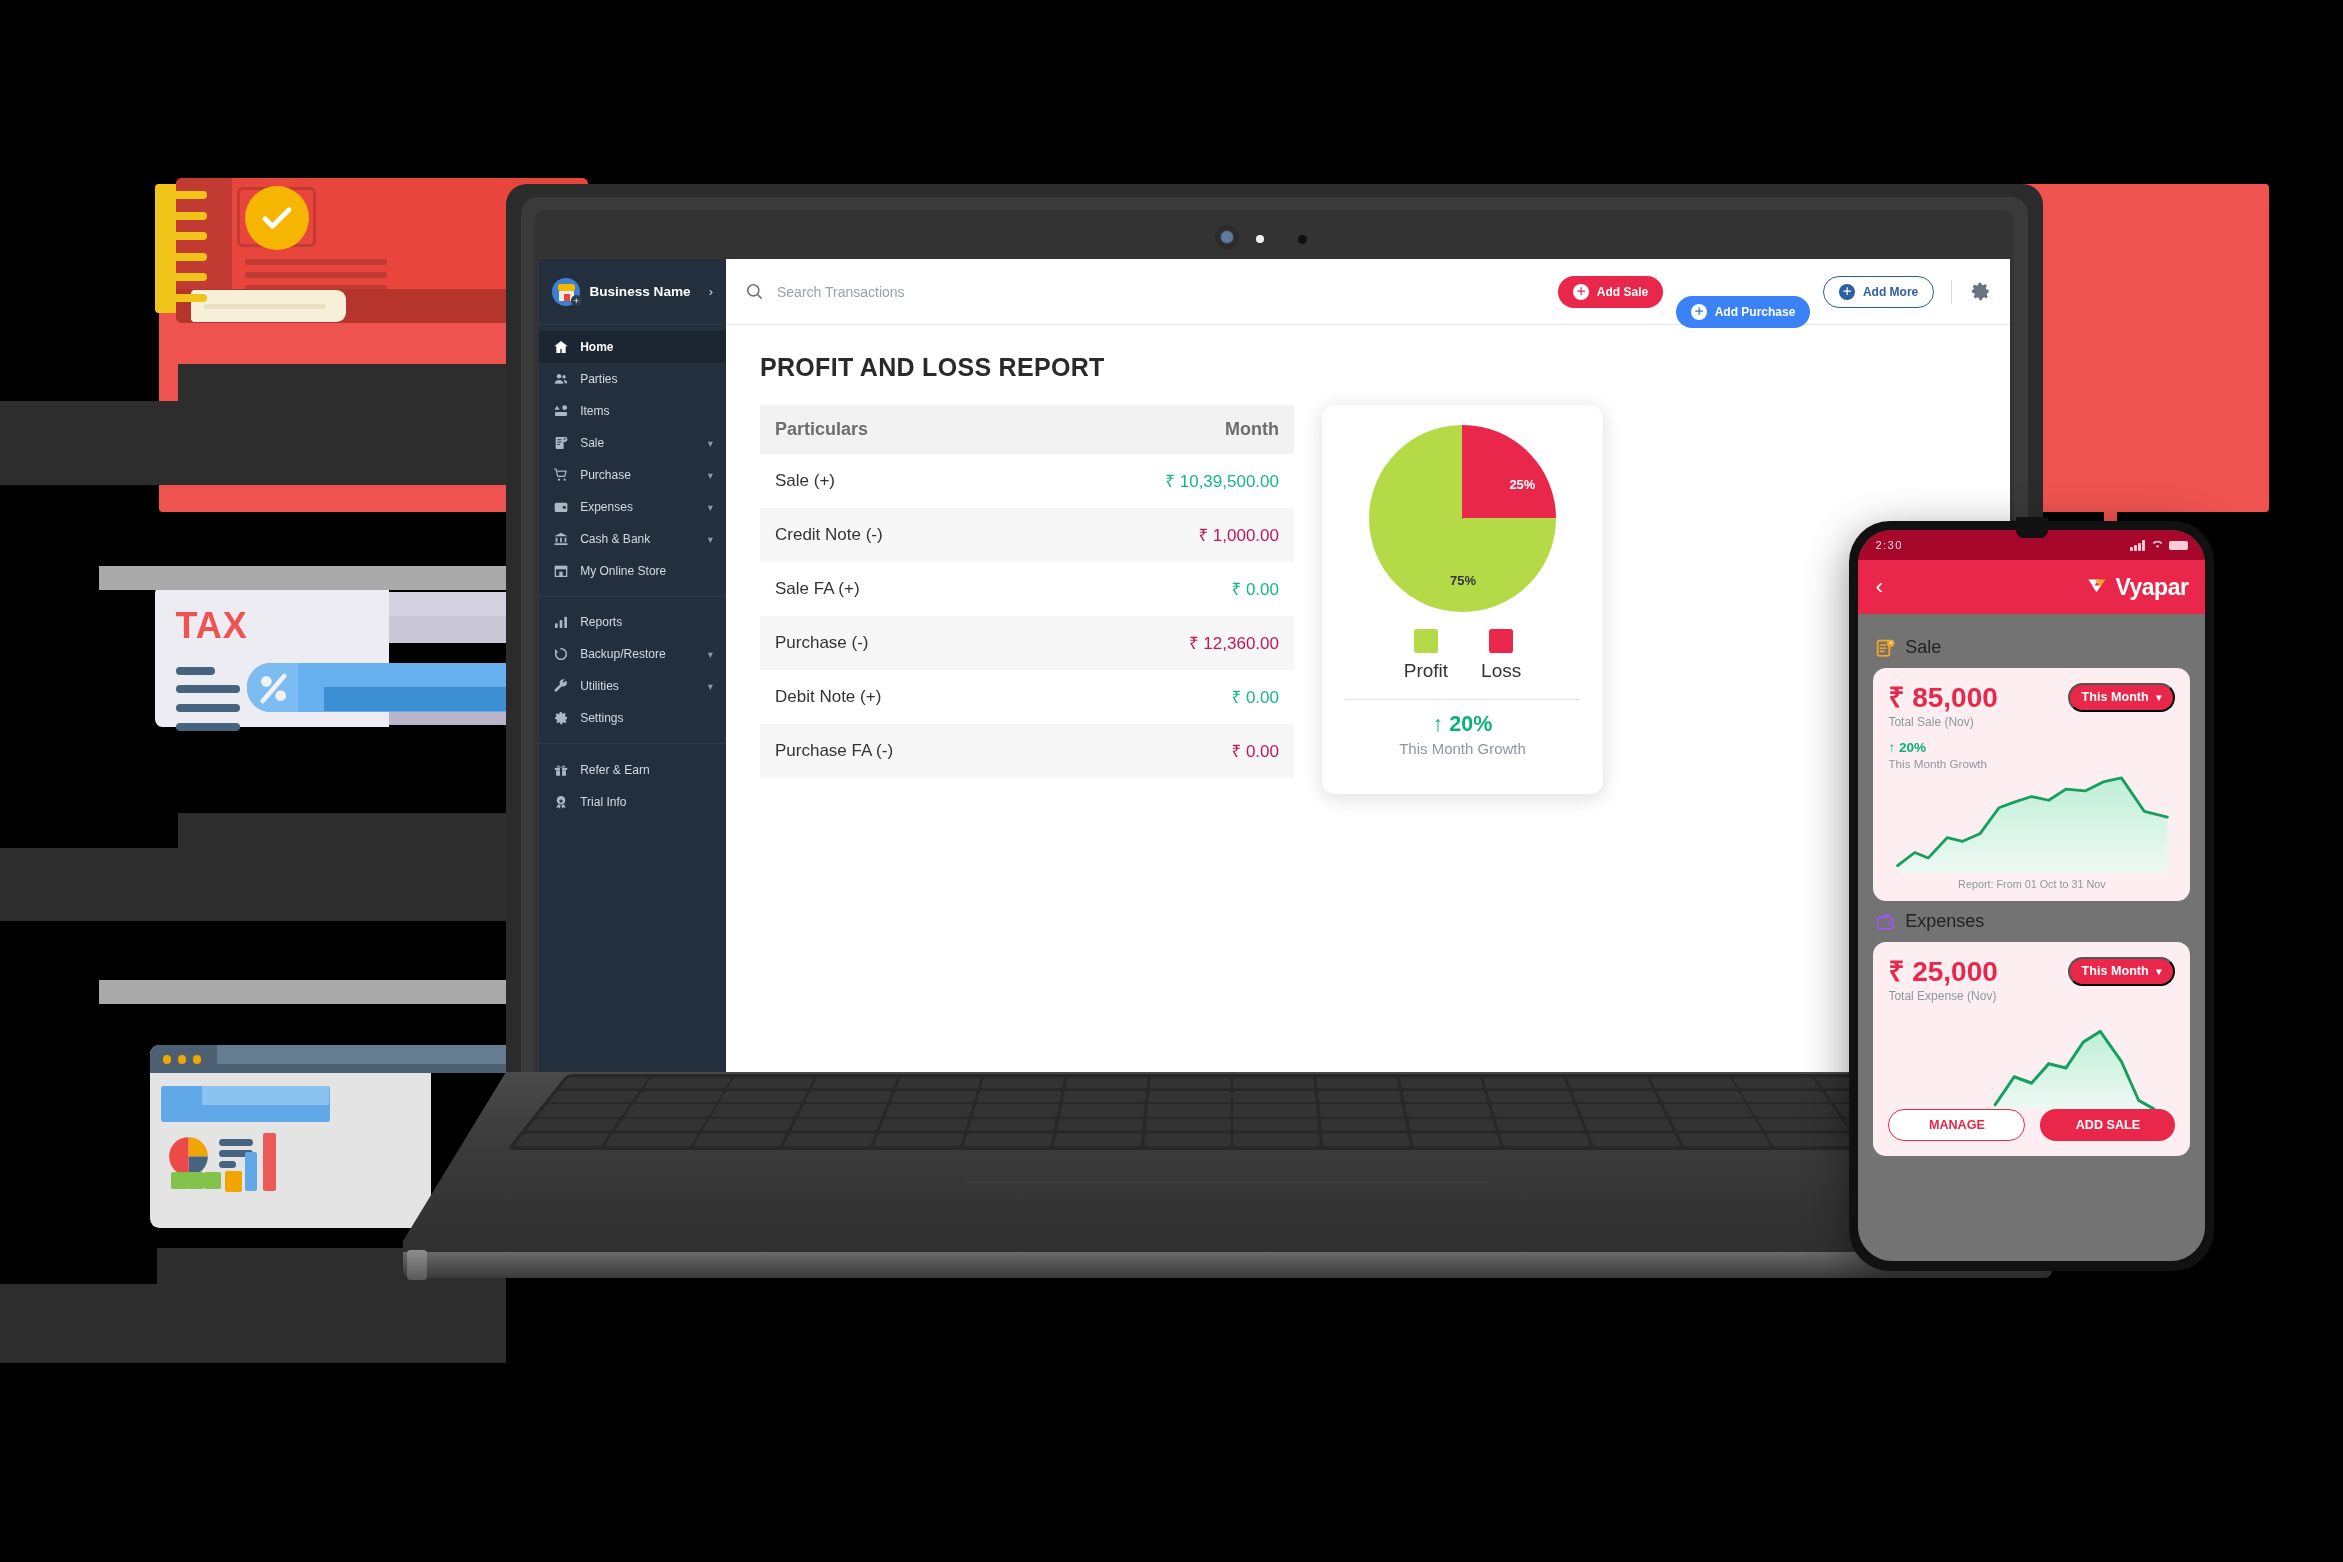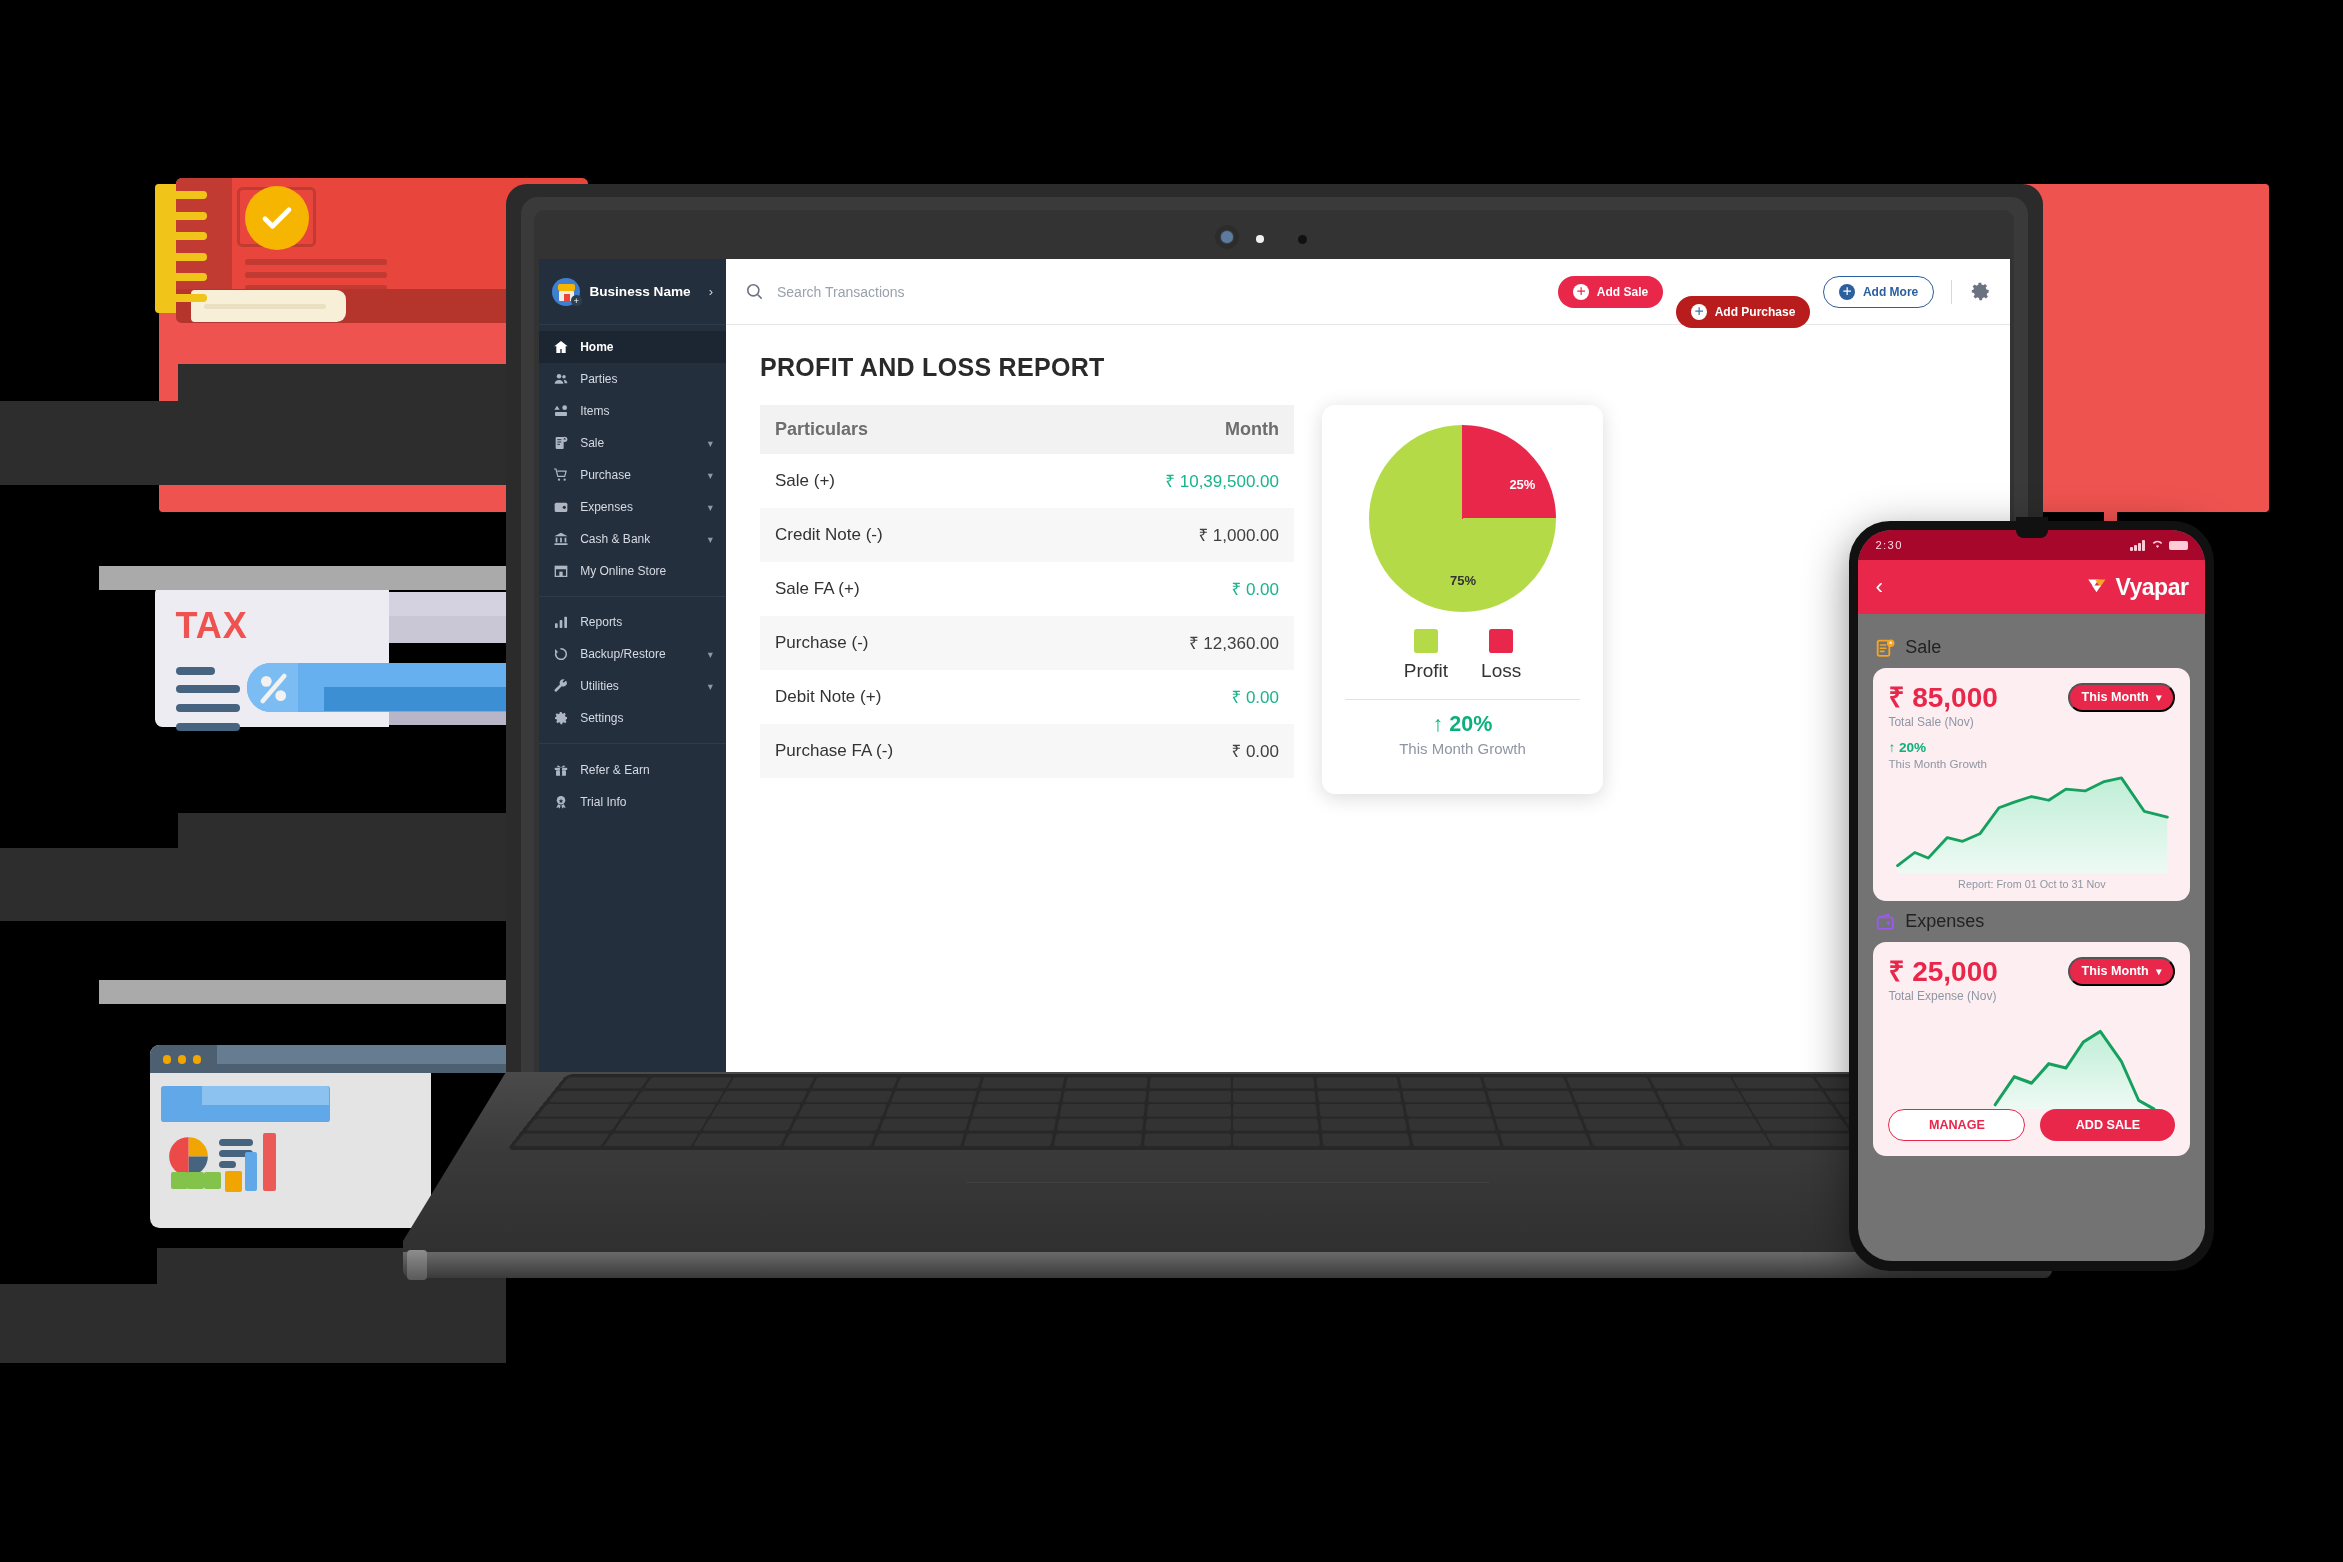--- a/index.html
+++ b/index.html
@@ -242,21 +242,21 @@
     cursor:pointer; white-space:nowrap; border:none;
     font-family:"Liberation Sans", sans-serif;
   }
   .btn .pl{
     width:16px; height:16px; border-radius:50%; background:#fff;
     display:flex; align-items:center; justify-content:center; flex:0 0 16px;
   }
   .btn .pl svg{ width:10.3px; height:10.3px; }
   .btn-sale{ background:#e8274b; color:#fff; }
   .btn-sale .pl svg{ fill:#e8274b; }
-  .btn-purchase{ background:#b91c1c; color:#fff;margin-top:40px; }
+  .btn-purchase{ background:#3b82f6; color:#fff;margin-top:40px; }
   .btn-purchase .pl{ background:#fff; }
   .btn-purchase .pl svg{ fill:#3b72b8; }
   .btn-more{ background:#fff; color:#2c5f9e; border:1.4px solid #2c5f9e; }
   .btn-more .pl{ background:#2c5f9e; }
   .btn-more .pl svg{ fill:#fff; }
   .vdiv{ width:0.9px; height:24px; background:#d8d8d8; margin:0 3.7px; }
   .gear{ width:22.5px; height:22.5px; cursor:pointer; }
   .gear svg{ width:22.5px; height:22.5px; fill:#6b7280; }
 
   .content{ flex:1; padding:28px 34px 0 34px; overflow:hidden; }
@@ -272,21 +272,21 @@
     font-weight:bold;
   }
   .pl-head .r{ font-weight:bold; }
   .pl-row{
     display:flex; justify-content:space-between; align-items:center;
     height:54px; padding:0 15px; font-size:17px; color:#333;
   }
   .pl-row:nth-child(odd){ background:#fff; }
   .pl-row.alt{ background:#f7f7f7; }
   .pl-amt.pos{ color:#18b48a;text-align:center; }
-  .pl-amt.neg{ color:#404040; }
+  .pl-amt.neg{ color:#be185d; }
 
   .pie-card{
     width:281px; flex:0 0 281px; background:#fff; border-radius:13px;
     box-shadow:0 3.7px 20.6px rgba(0,0,0,.14); padding:20.6px 17px 17px 17px;
     height:389px; position:relative;
   }
   .pie-wrap{ display:flex; justify-content:center; position:relative; }
   .pie{
     width:187px; height:187px; border-radius:50%;
     background:conic-gradient(from 0deg, #e8274b 0deg 90deg, #b4db47 90deg 360deg);

